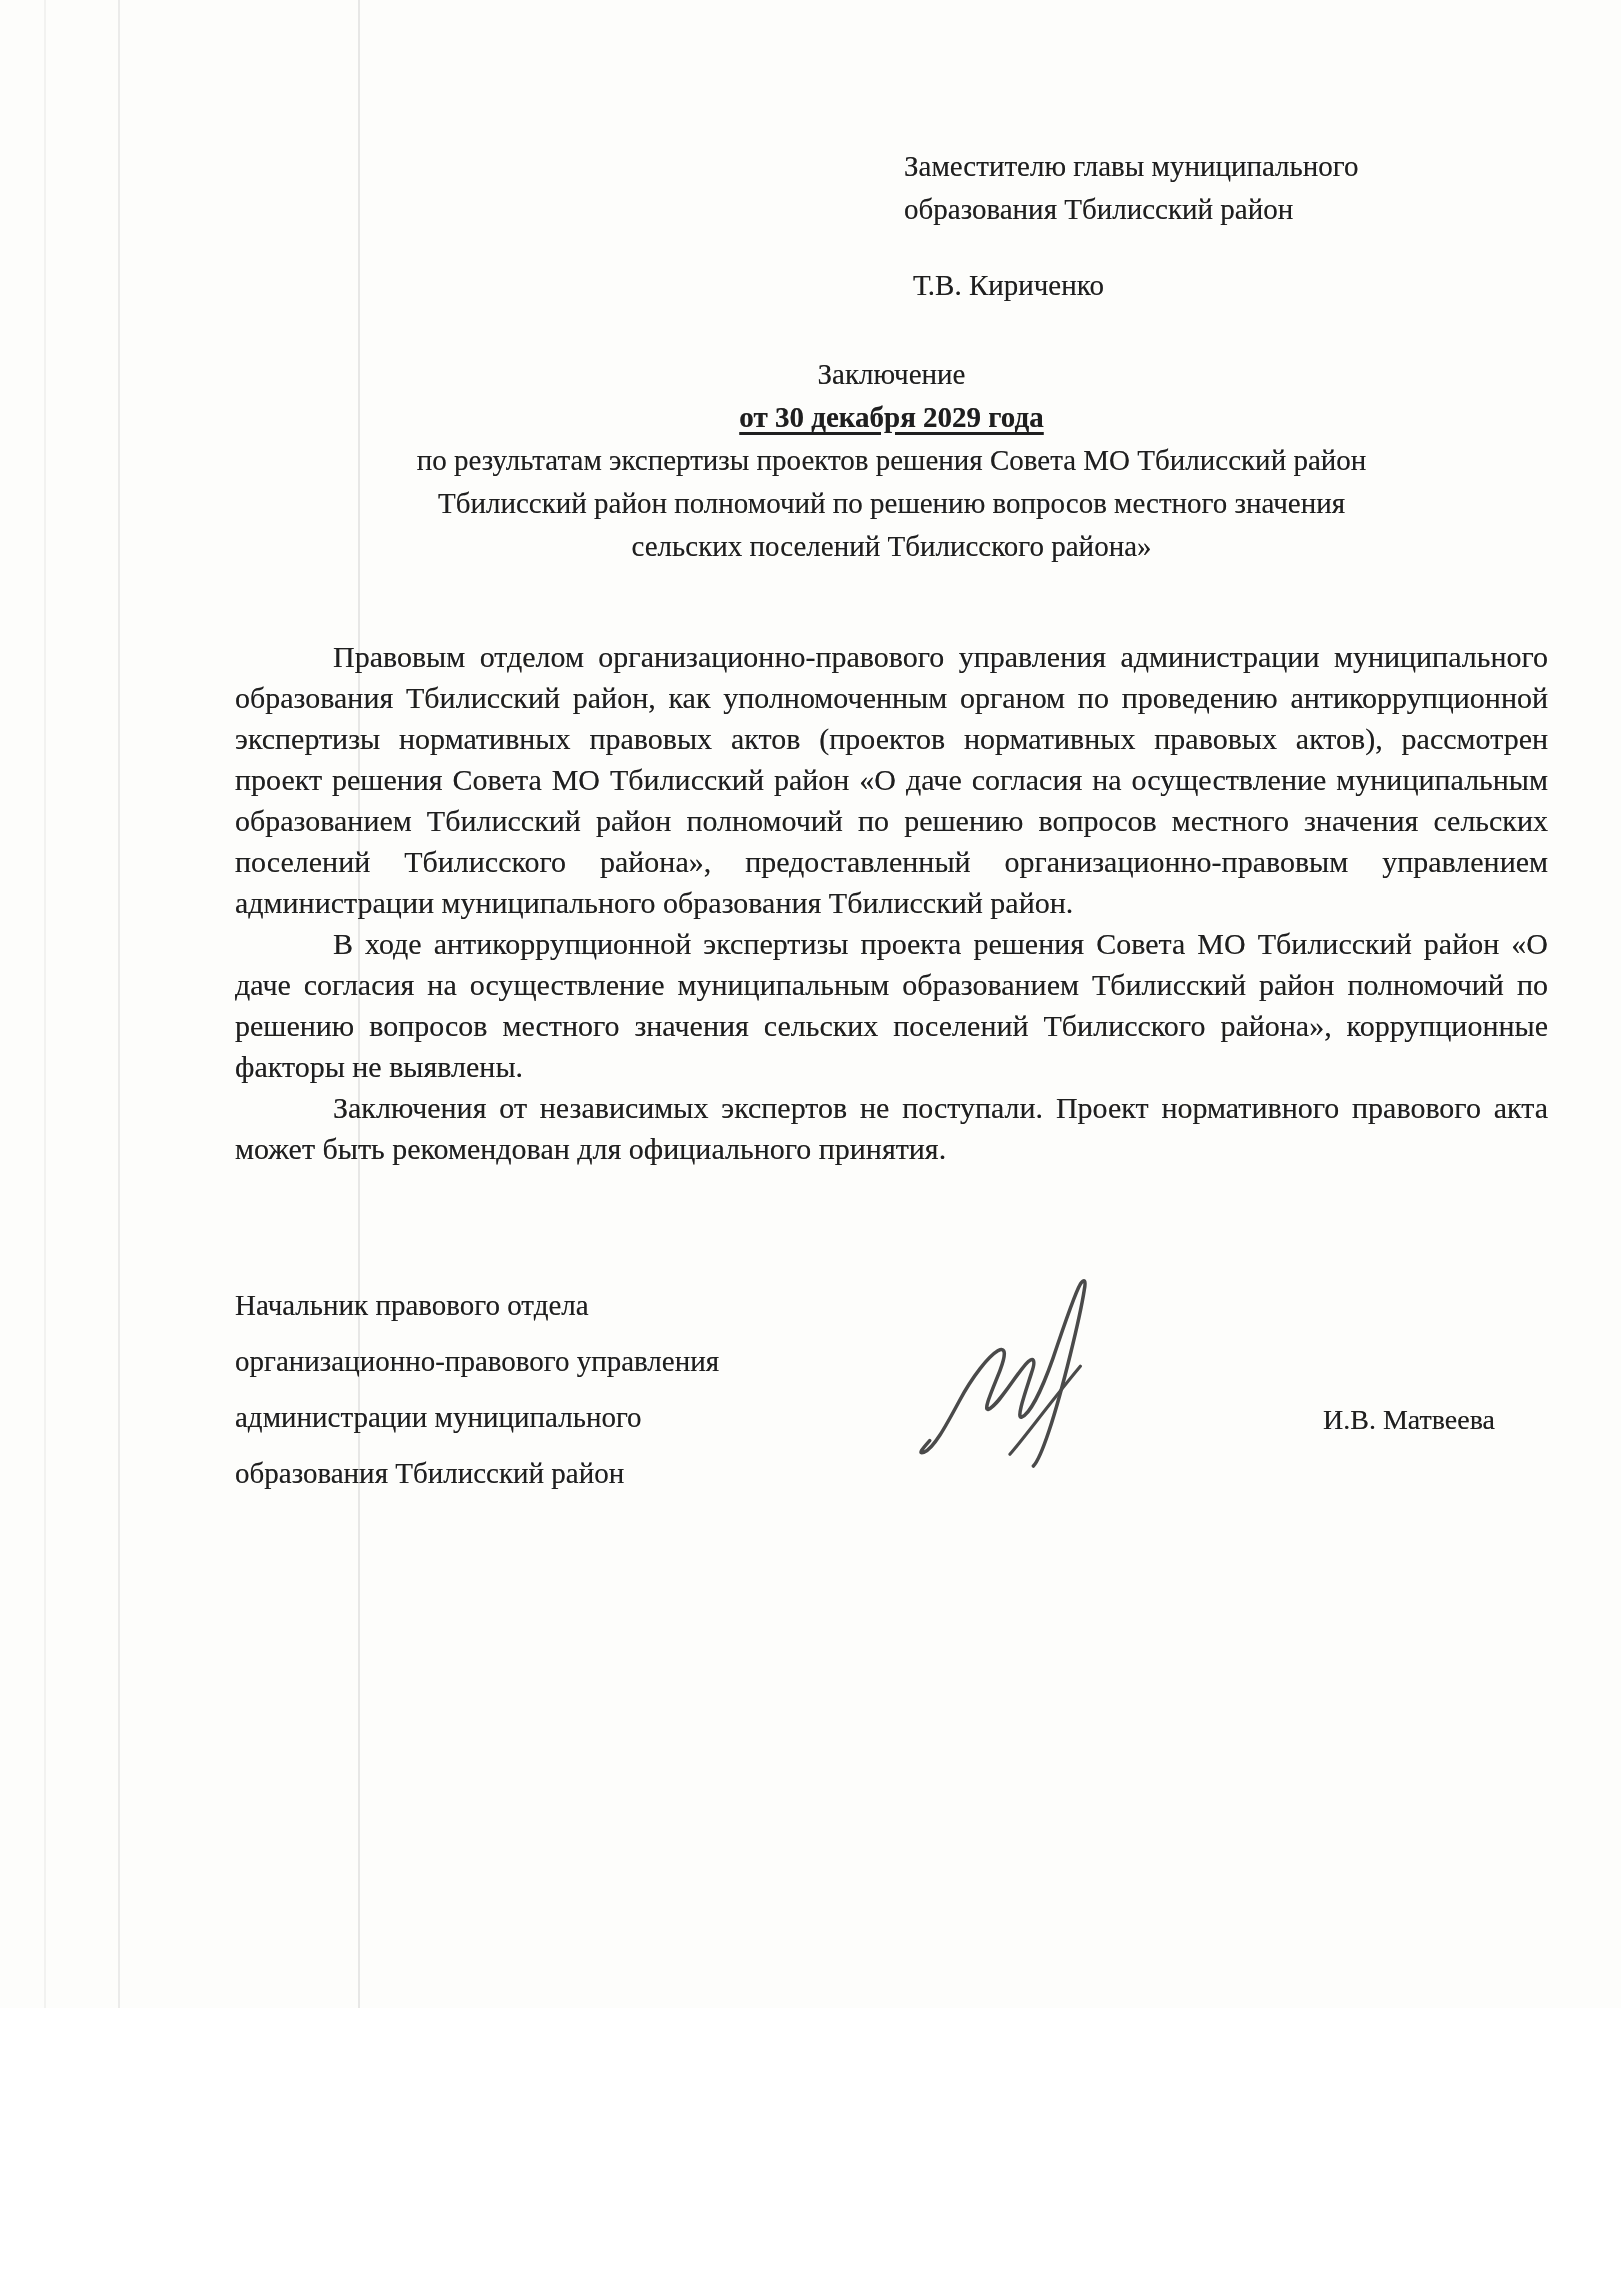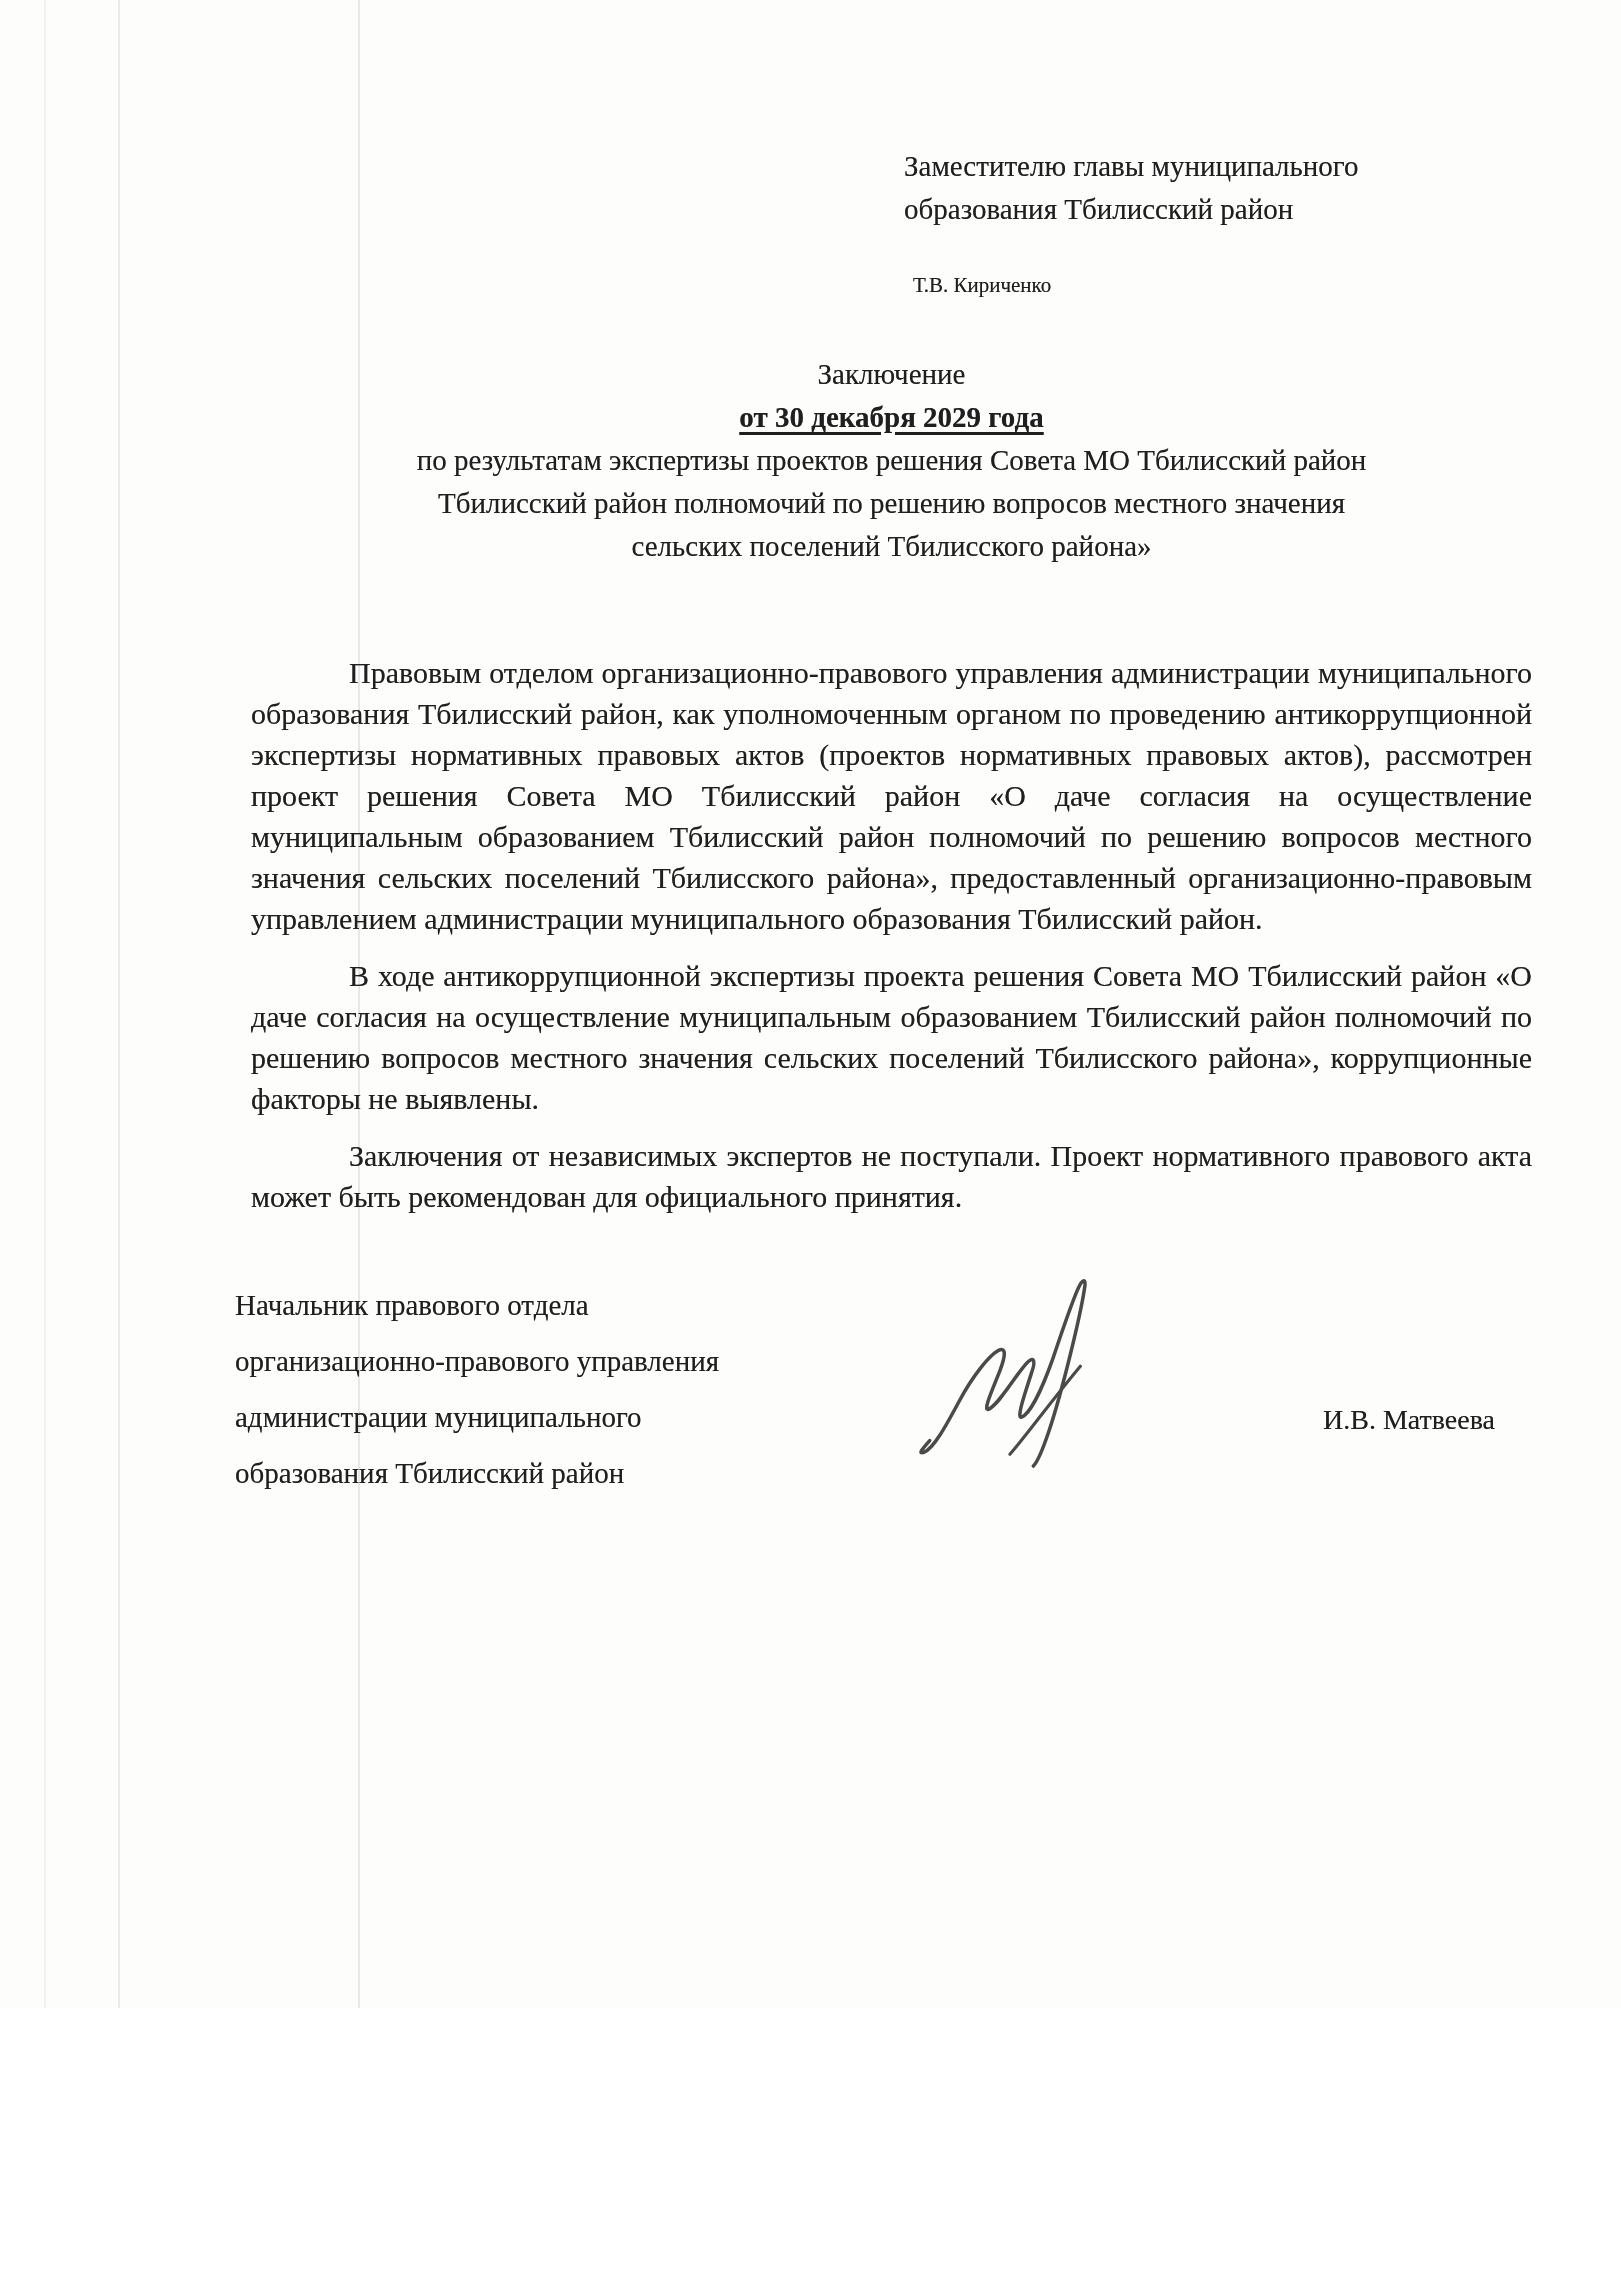--- a/index.html
+++ b/index.html
@@ -48,21 +48,21 @@
     left: 904px;
     top: 145px;
     font-size: 29px;
     line-height: 43px;
     white-space: nowrap;
   }
   .recipient-name {
     position: absolute;
     left: 913px;
     top: 268px;
-    font-size: 21px;
+    font-size: 29px;
     line-height: 35px;
     white-space: nowrap;
   }
 
   .title-block {
     position: absolute;
     left: 235px;
     top: 353px;
     width: 1313px;
     text-align: center;
@@ -81,21 +81,21 @@
 
   .body-block {
     position: absolute;
     left: 235px;
     top: 636px;
     width: 1313px;
     font-size: 30px;
     line-height: 41px;
   }
   .body-block p {
-    margin: 16px;
+    margin: 0;
     text-indent: 98px;
     text-align: justify;
     text-align-last: left;
   }
 
   .signoff-block {
     position: absolute;
     left: 235px;
     top: 1277px;
     font-size: 29px;

